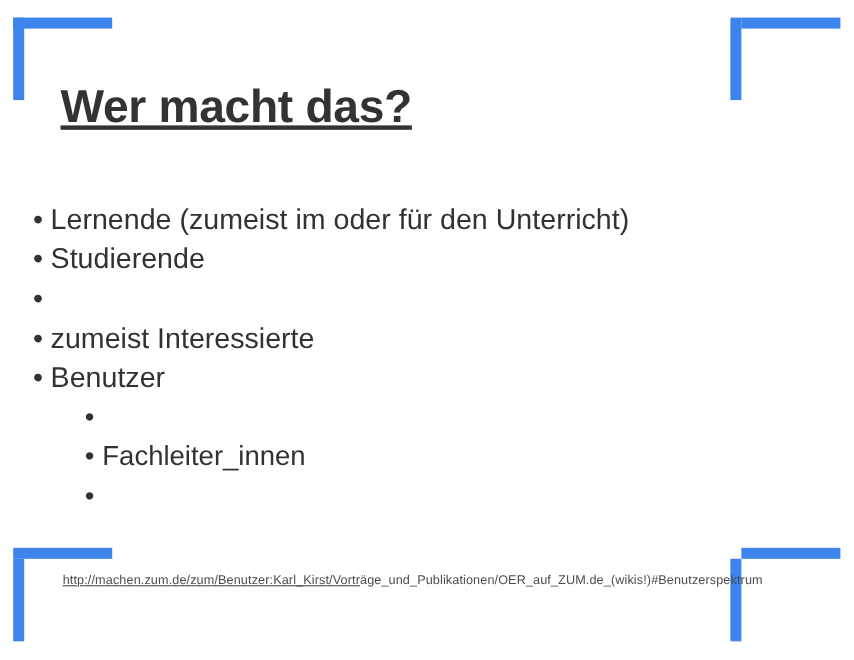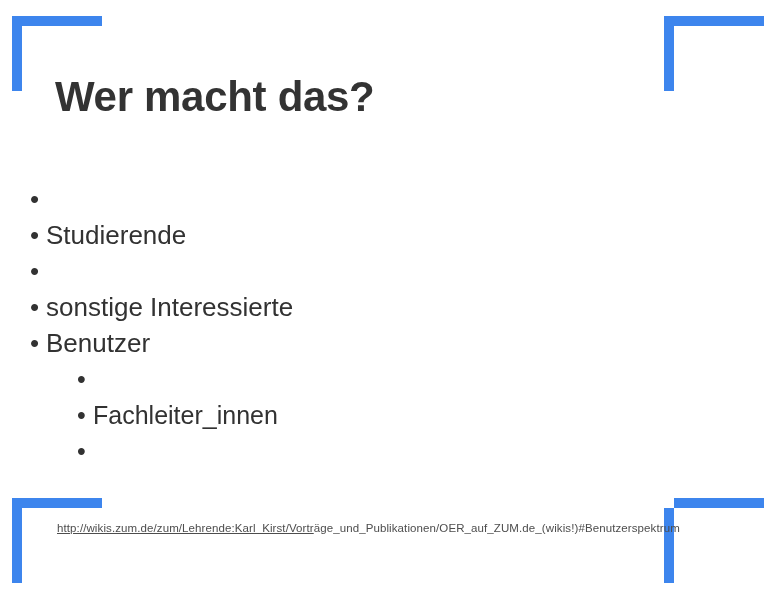--- a/index.html
+++ b/index.html
@@ -62,20 +62,21 @@
   .slide-title {
     position: absolute;
     left: 55px;
     top: 74px;
     font-size: 42px;
     font-weight: bold;
     color: #333333;
     letter-spacing: -0.3px;
     line-height: 1.1;
     white-space: nowrap;
+    text-decoration: underline;
   }
 
   .bullet-list {
     position: absolute;
     left: 30px;
     top: 181px;
     width: 720px;
   }
   .bullet-row {
     display: flex;
@@ -143,46 +144,47 @@
     <div class="bar bar-v"></div>
   </div>
 
   <div class="content">
 
     <div class="slide-title">Wer macht das?</div>
 
     <div class="bullet-list" id="bullet-list">
         <div class="bullet-row level-1">
           <span class="bullet-glyph">•</span>
+          <span class="bullet-text">Lernende (zumeist im oder für den Unterricht)</span>
         </div>
         <div class="bullet-row level-1">
           <span class="bullet-glyph">•</span>
           <span class="bullet-text">Studierende</span>
         </div>
         <div class="bullet-row level-1">
           <span class="bullet-glyph">•</span>
         </div>
         <div class="bullet-row level-1">
           <span class="bullet-glyph">•</span>
-          <span class="bullet-text">sonstige Interessierte</span>
+          <span class="bullet-text">zumeist Interessierte</span>
         </div>
         <div class="bullet-row level-1">
           <span class="bullet-glyph">•</span>
           <span class="bullet-text">Benutzer</span>
         </div>
         <div class="bullet-row level-2">
           <span class="bullet-glyph">•</span>
         </div>
         <div class="bullet-row level-2">
           <span class="bullet-glyph">•</span>
           <span class="bullet-text">Fachleiter_innen</span>
         </div>
         <div class="bullet-row level-2">
           <span class="bullet-glyph">•</span>
         </div>
       </div>
 
     <div class="footer-link">
-      <span class="u">http://wikis.zum.de/zum/Lehrende:Karl_Kirst/Vortr</span><span>äge_und_Publikationen/OER_auf_ZUM.de_(wikis!)#Benutzerspektrum</span>
+      <span class="u">http://machen.zum.de/zum/Benutzer:Karl_Kirst/Vortr</span><span>äge_und_Publikationen/OER_auf_ZUM.de_(wikis!)#Benutzerspektrum</span>
     </div>
 
   </div>
 </div>
 
 </body></html>

